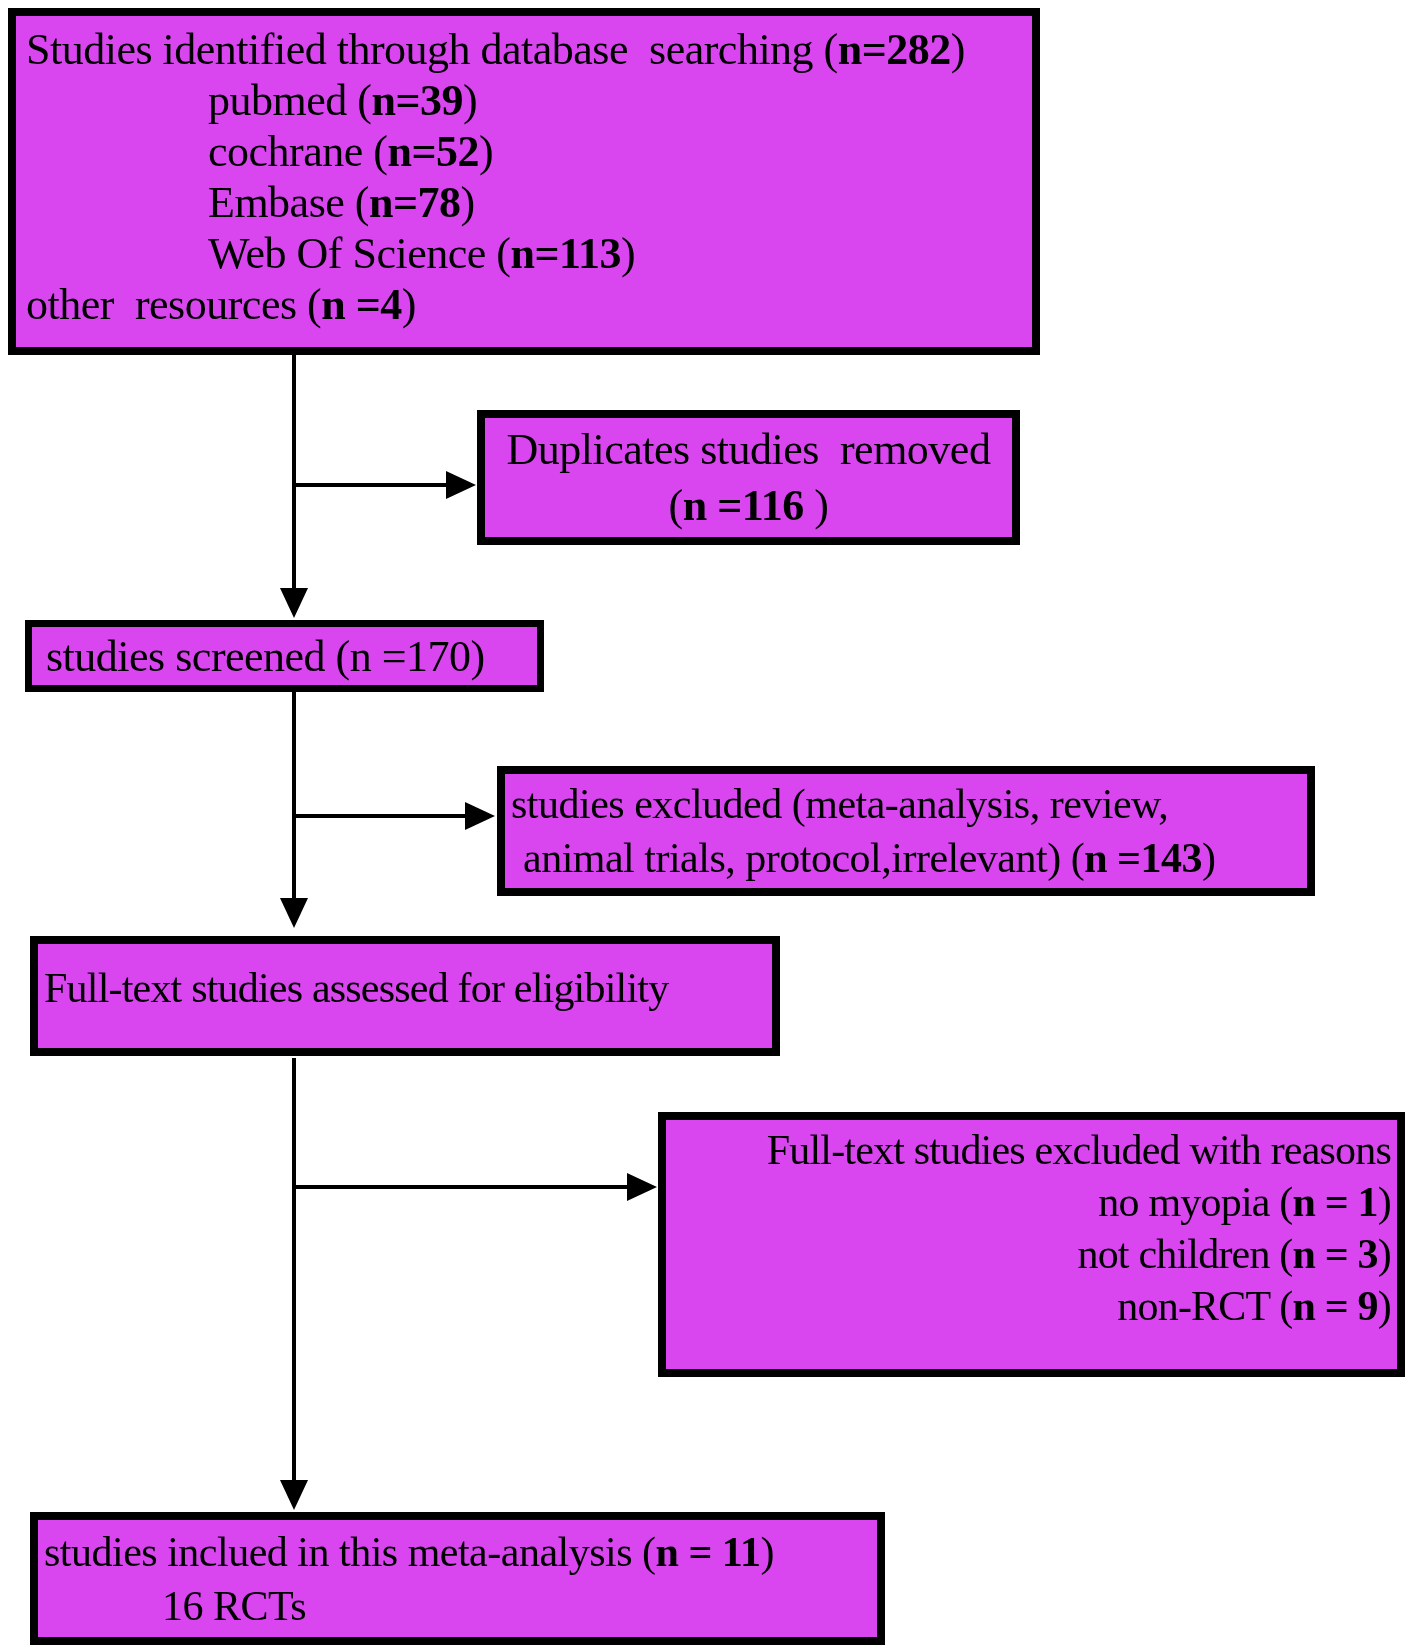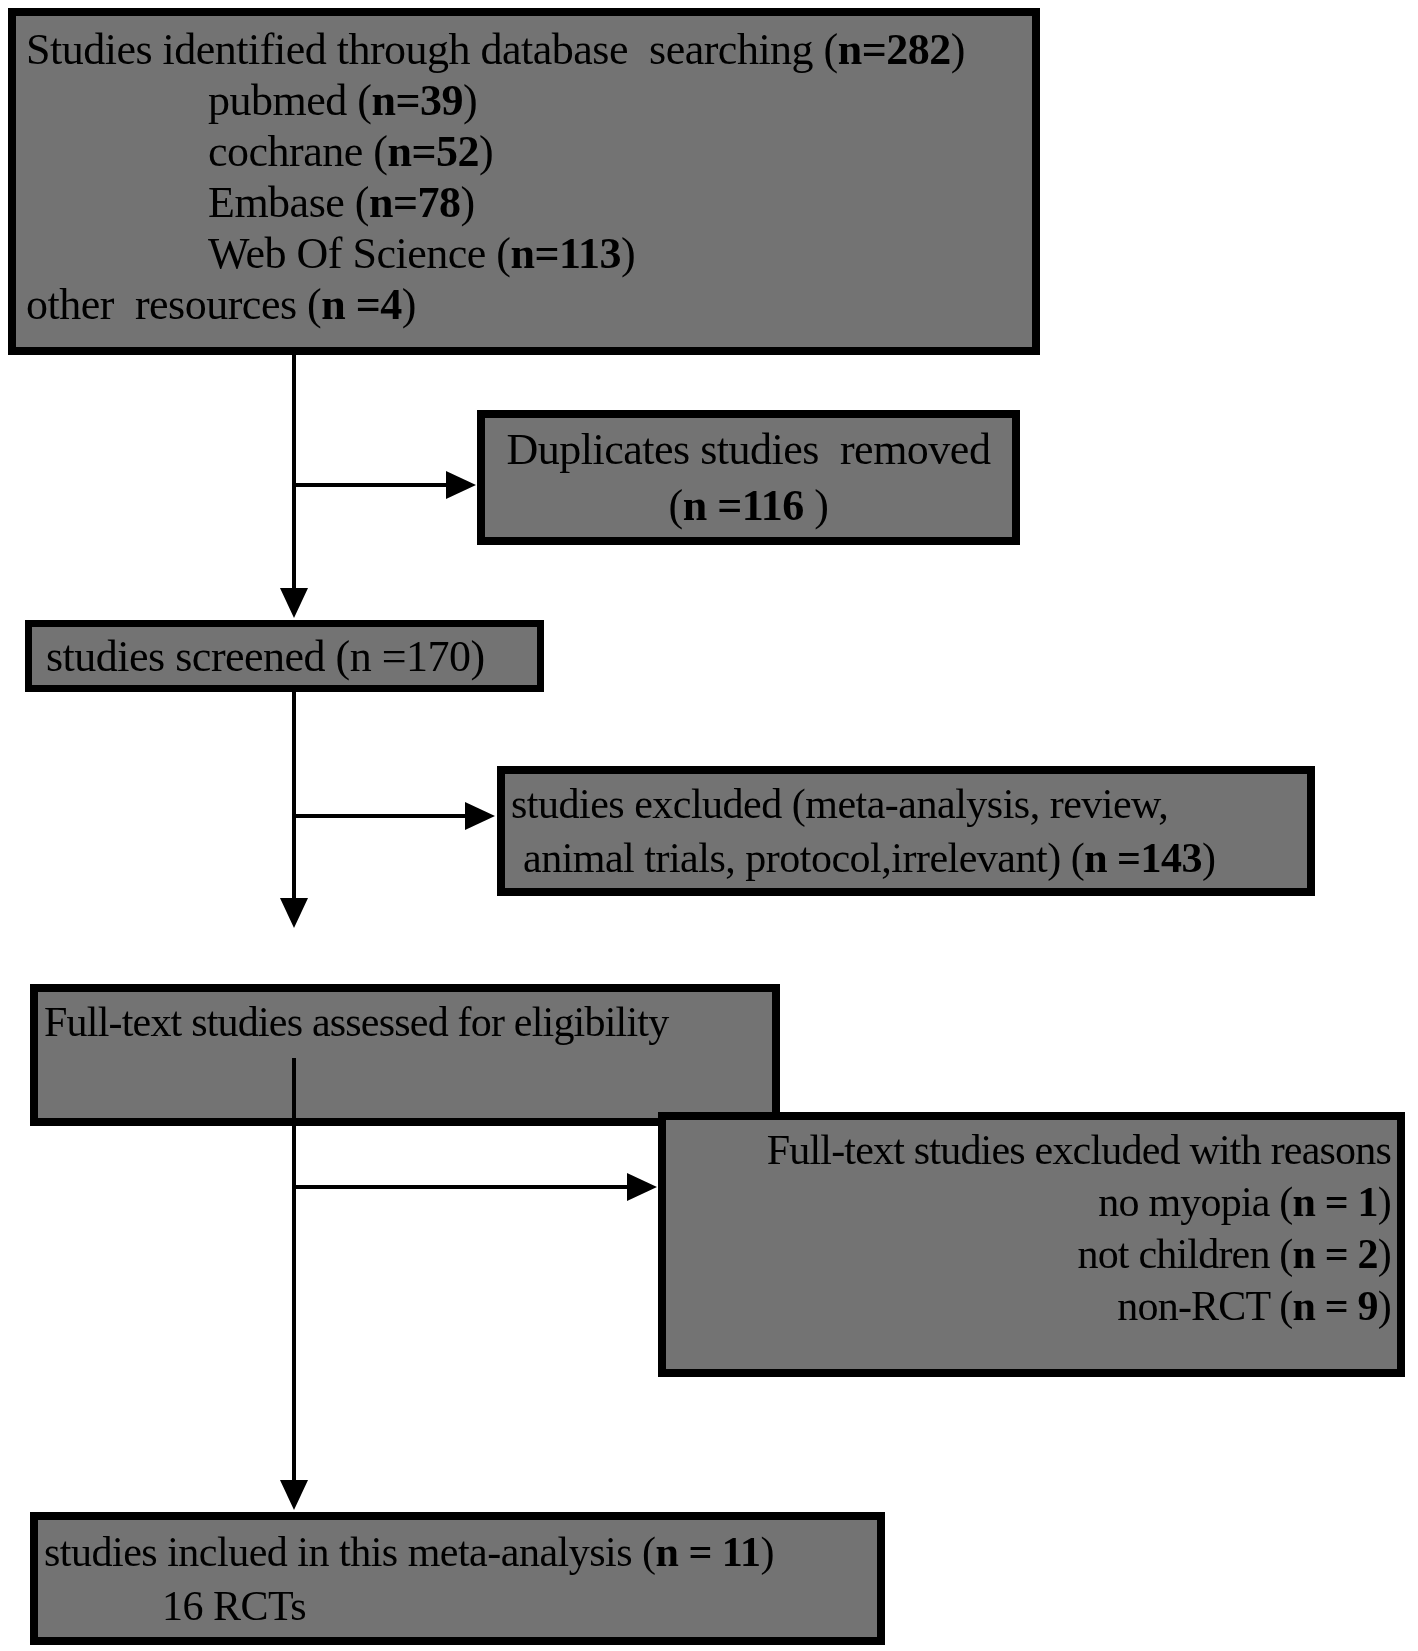--- a/index.html
+++ b/index.html
@@ -12,21 +12,21 @@
     width: 1418px;
     height: 1651px;
     background: #ffffff;
     font-family: "Liberation Serif", "DejaVu Serif", serif;
     color: #000000;
     overflow: hidden;
   }
   .fbox {
     position: absolute;
     box-sizing: border-box;
-    background: #737373;
+    background: #d946ef;
     border: 8px solid #000000;
     overflow: hidden;
   }
   .tline {
     white-space: pre;
     font-size: 44px;
     line-height: 51px;
     letter-spacing: -0.5px;
   }
   
@@ -35,21 +35,21 @@
 
   #box-duplicates { left: 477px; top: 410px; width: 543px; height: 135px; text-align: center; padding-top: 4px; }
   #box-duplicates .tline { line-height: 56px; }
 
   #box-screened { left: 25px; top: 620px; width: 519px; height: 72px; border-width: 7px; display: flex; align-items: center; padding-left: 14px; }
 
   #box-excluded-screening { left: 497px; top: 742px; width: 818px; height: 130px; padding: 3px 6px; margin-top: 24px; }
   #box-excluded-screening .tline { font-size: 42px; line-height: 54px; }
   #box-excluded-screening .indent-sm { padding-left: 12px; }
 
-  #box-fulltext { left: 30px; top: 984px; width: 750px; height: 142px; padding: 4px 6px 2px 6px; }
+  #box-fulltext { left: 30px; top: 936px; width: 750px; height: 120px; padding: 18px 6px 2px 6px; }
   #box-fulltext .tline { font-size: 42px; line-height: 53px; letter-spacing: -0.8px; }
   #box-fulltext .indent-n { padding-left: 168px; }
 
   #box-fulltext-excluded { left: 658px; top: 1112px; width: 747px; height: 265px; padding: 4px 6px; text-align: right; }
   #box-fulltext-excluded .tline { font-size: 42px; line-height: 52px; letter-spacing: -0.8px; }
 
   #box-included { left: 30px; top: 1512px; width: 855px; height: 133px; padding: 5px 6px 3px 6px; }
   #box-included .tline { font-size: 42px; line-height: 54px; }
   #box-included .indent-n { padding-left: 118px; }
 
@@ -115,21 +115,21 @@
     <div class="tline indent-sm"><span>animal trials, protocol,irrelevant) (</span><span style="font-weight: bold;">n =143</span><span>)</span></div>
   </div>
 
   <div class="fbox" id="box-fulltext">
     <div class="tline"><span>Full-text studies assessed for eligibility</span></div>
   </div>
 
   <div class="fbox" id="box-fulltext-excluded">
     <div class="tline"><span>Full-text studies excluded with reasons</span></div>
     <div class="tline"><span>no myopia (</span><span style="font-weight: bold;">n = 1</span><span>)</span></div>
-    <div class="tline"><span>not children (</span><span style="font-weight: bold;">n = 2</span><span>)</span></div>
+    <div class="tline"><span>not children (</span><span style="font-weight: bold;">n = 3</span><span>)</span></div>
     <div class="tline"><span>non-RCT (</span><span style="font-weight: bold;">n = 9</span><span>)</span></div>
   </div>
 
   <div class="fbox" id="box-included">
     <div class="tline"><span>studies inclued in this meta-analysis (</span><span style="font-weight: bold;">n = 11</span><span>)</span></div>
     <div class="tline indent-n"><span>16 RCTs</span></div>
   </div>
 
   <div class="cline" id="line-v1"></div>
   <div class="head-down" id="head-d1"></div>

